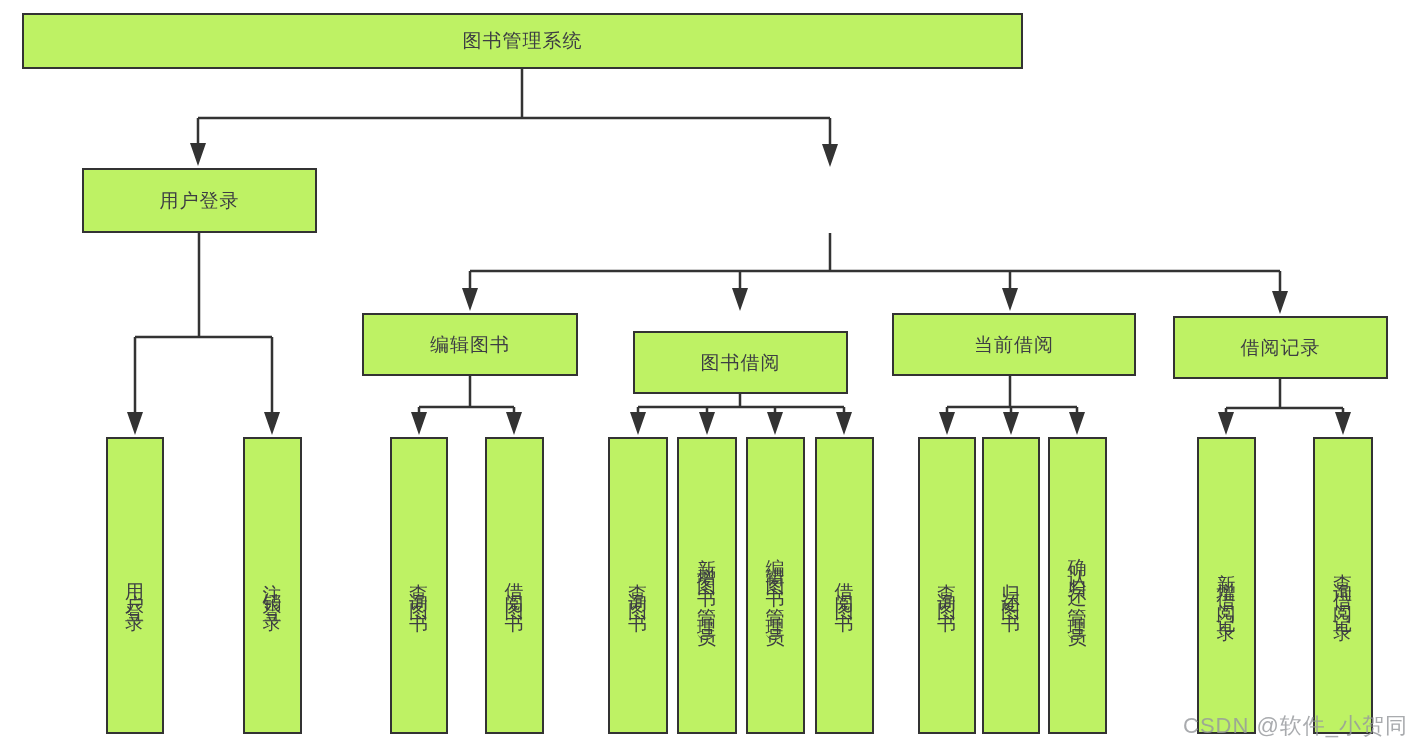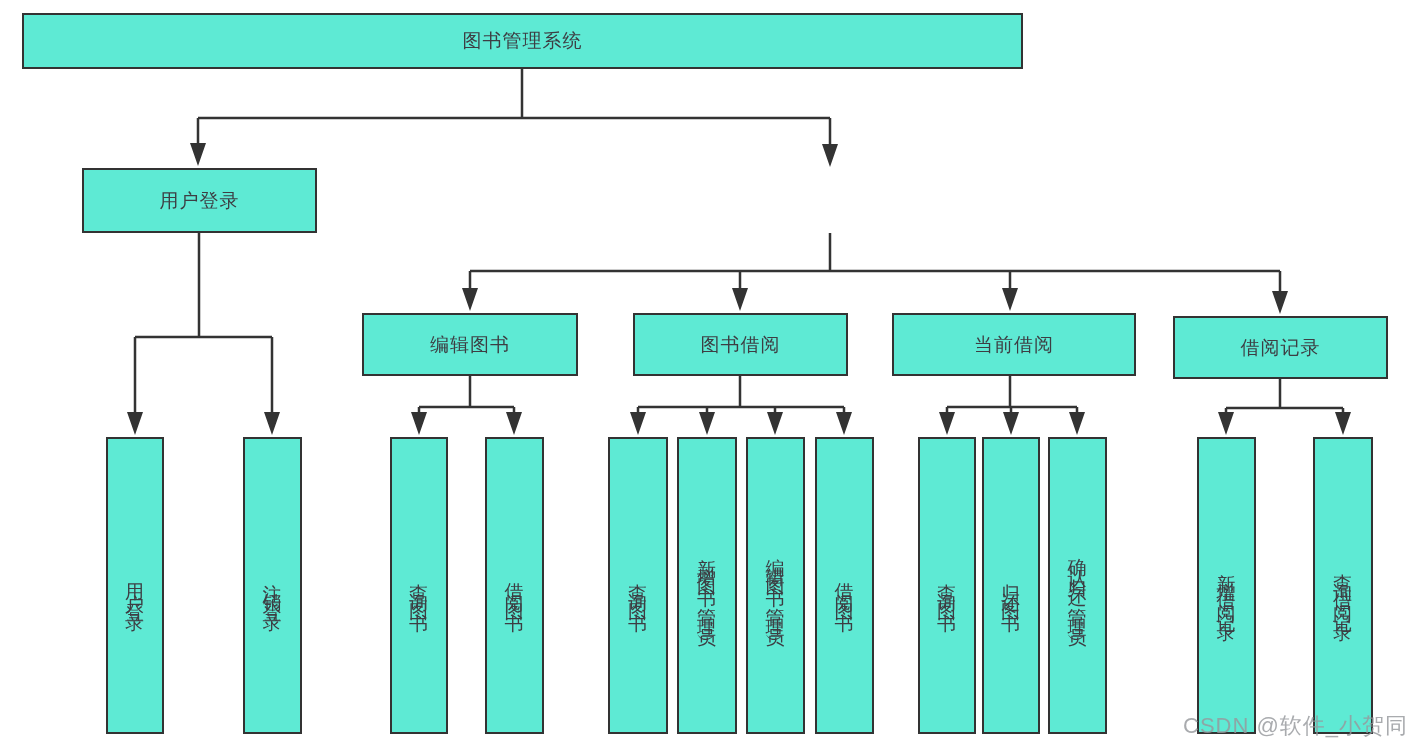--- a/index.html
+++ b/index.html
@@ -12,21 +12,21 @@
     overflow: hidden;
   }
   #connectors {
     position: absolute;
     left: 0; top: 0;
     width: 1405px; height: 747px;
   }
   .box {
     position: absolute;
     box-sizing: border-box;
-    background: #5eead4;
+    background: #bef264;
     border: 2.5px solid #333333;
     display: flex;
     align-items: center;
     justify-content: center;
     color: #3d3e43;
     font-size: 19px;
     letter-spacing: 1px;
     white-space: nowrap;
   }
   .vbox {
@@ -81,21 +81,21 @@
       M1069 412 L1085 412 L1077 435 Z
       M1218 412 L1234 412 L1226 435 Z
       M1335 412 L1351 412 L1343 435 Z"></path>
   </svg>
 
   <div class="box" style="left:22px; top:13px; width:1001px; height:56px;">图书管理系统</div>
 
   <div class="box" style="left:82px; top:168px; width:235px; height:65px;">用户登录</div>
 
   <div class="box" style="left:362px; top:313px; width:216px; height:63px;">编辑图书</div>
-  <div class="box" style="left:633px; top:313px; width:215px; height:63px;">图书借阅</div>
+  <div class="box" style="left:633px; top:331px; width:215px; height:63px;">图书借阅</div>
   <div class="box" style="left:892px; top:313px; width:244px; height:63px;">当前借阅</div>
   <div class="box" style="left:1173px; top:316px; width:215px; height:63px;text-align:center;">借阅记录</div>
 
   <div class="box vbox" style="left:106px; top:437px; width:58px; height:297px;">用户登录</div>
   <div class="box vbox" style="left:243px; top:437px; width:59px; height:297px;">注销登录</div>
 
   <div class="box vbox" style="left:390px; top:437px; width:58px; height:297px;">查询图书</div>
   <div class="box vbox" style="left:485px; top:437px; width:59px; height:297px;">借阅图书</div>
 
   <div class="box vbox" style="left:608px; top:437px; width:60px; height:297px;">查询图书</div>

